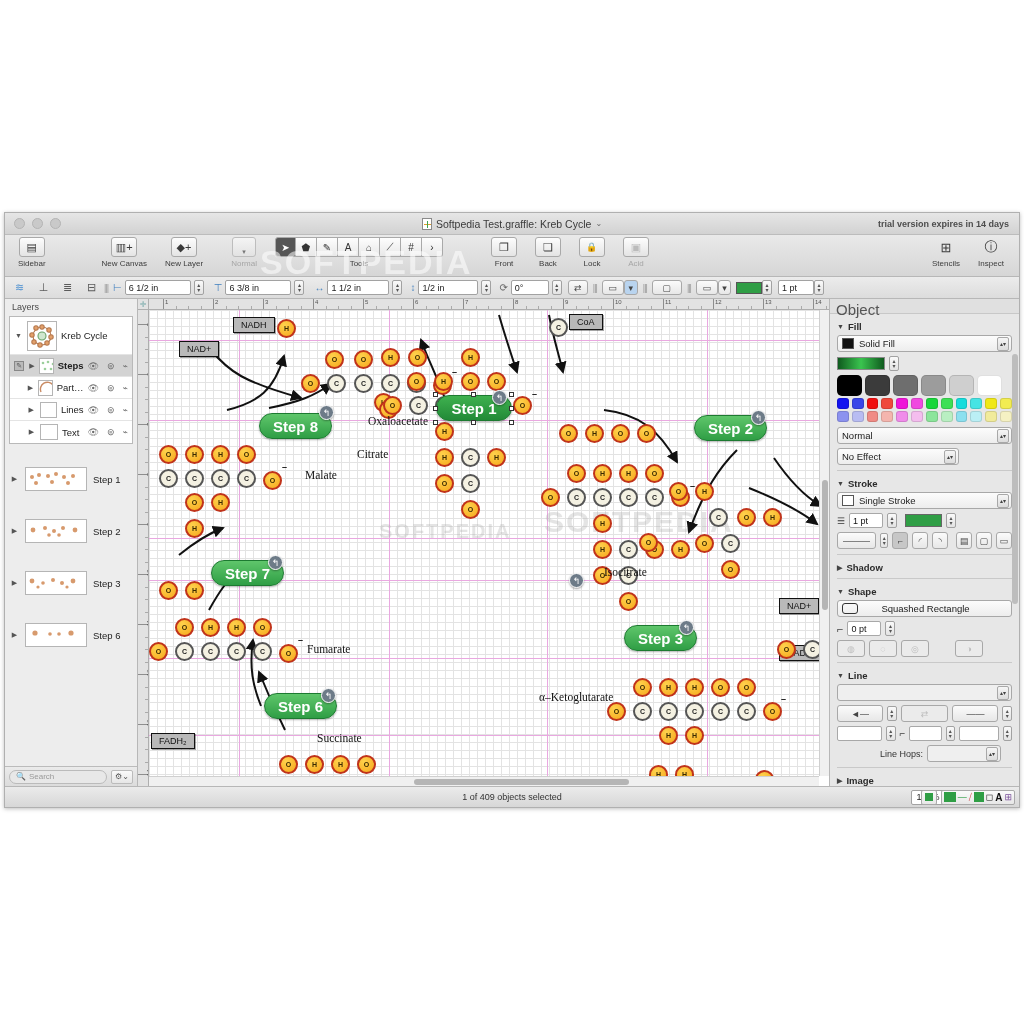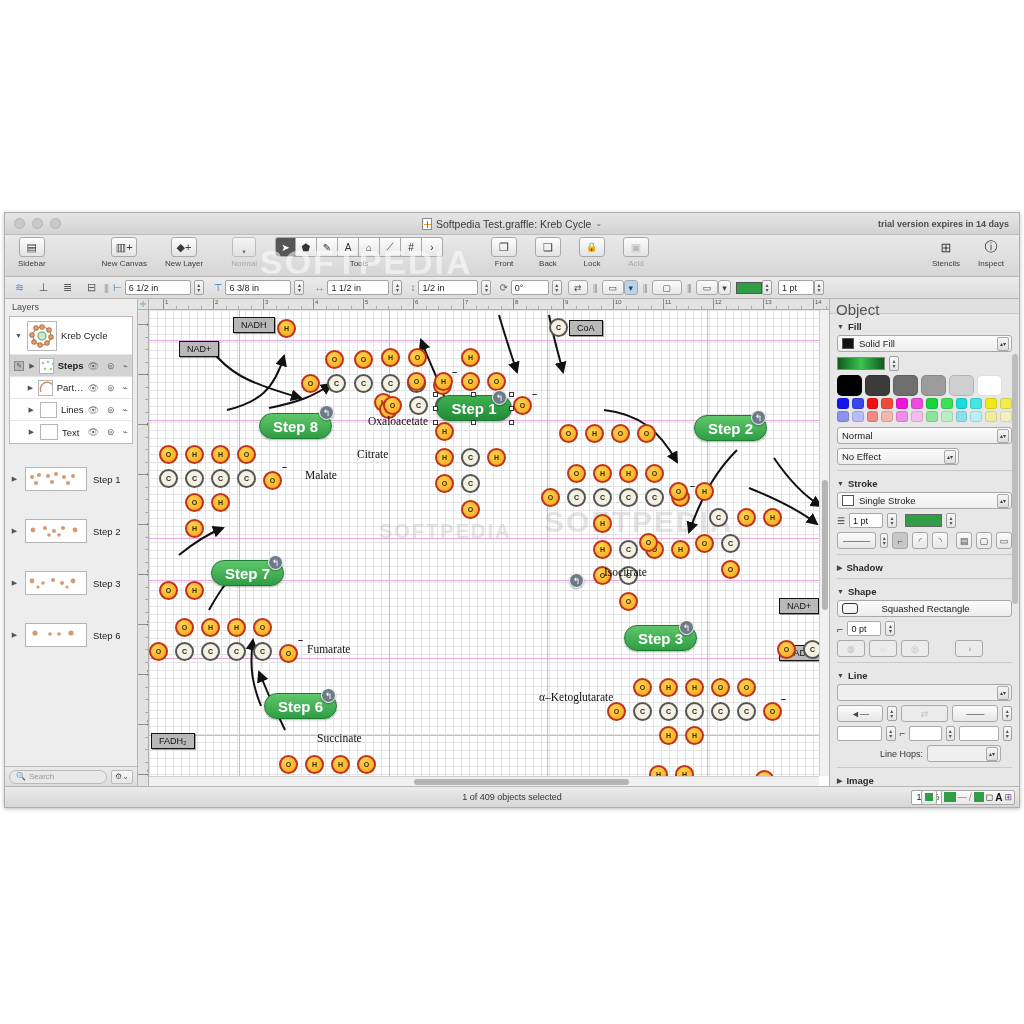--- a/index.html
+++ b/index.html
@@ -640,21 +640,21 @@
             <path d="M600,178 C630,190 650,200 668,214"></path>
             <path d="M60,300 C70,282 78,270 92,258"></path>
             <path d="M112,396 C104,376 100,358 104,330"></path>
             <path d="M136,420 C126,400 118,382 110,362"></path>
             <path d="M30,245 C46,232 58,224 74,218"></path>
           </g>
         </svg>
 
         <div class="chip" style="left:84px;top:7px">NADH</div>
         <div class="chip" style="left:30px;top:31px">NAD+</div>
-        <div class="chip" style="left:420px;top:10px">CoA</div>
+        <div class="chip" style="left:420px;top:4px">CoA</div>
         <div class="chip" style="left:630px;top:288px">NAD+</div>
         <div class="chip" style="left:630px;top:335px">NADH</div>
         <div class="chip" style="left:2px;top:423px">FADH₂</div>
 
         <div class="atom h" style="left:128px;top:9px">H</div>
         <div class="atom h" style="left:225px;top:83px">H</div>
         <div class="atom c" style="left:400px;top:8px">C</div>
 
         <div>
           <div class="atom o" style="left:176px;top:40px">O</div>

